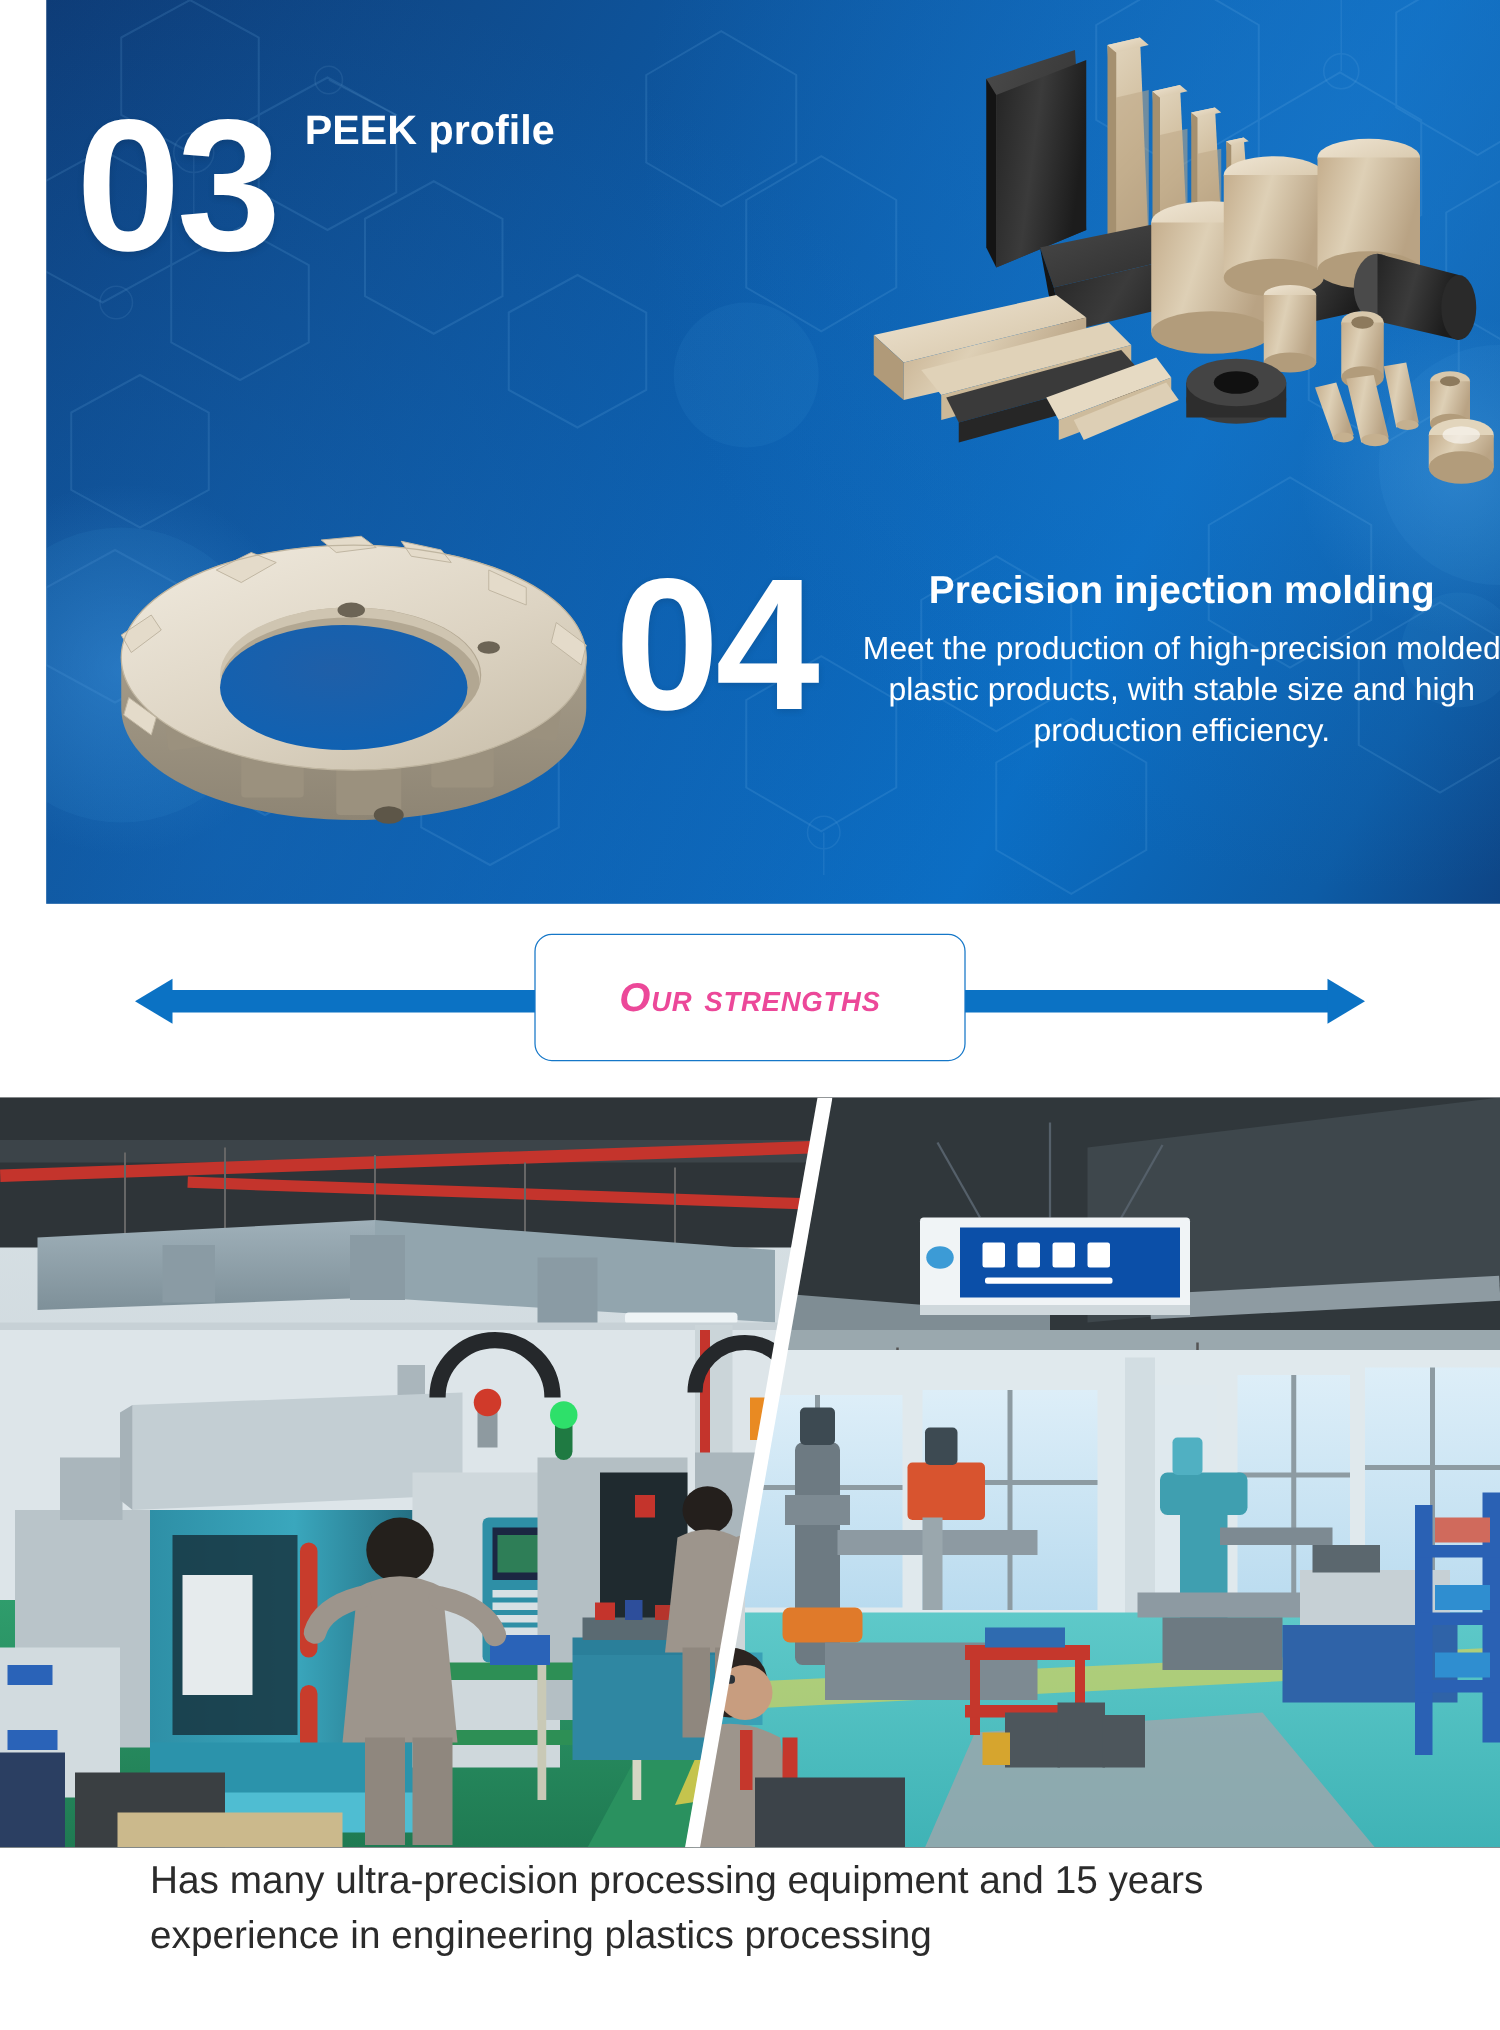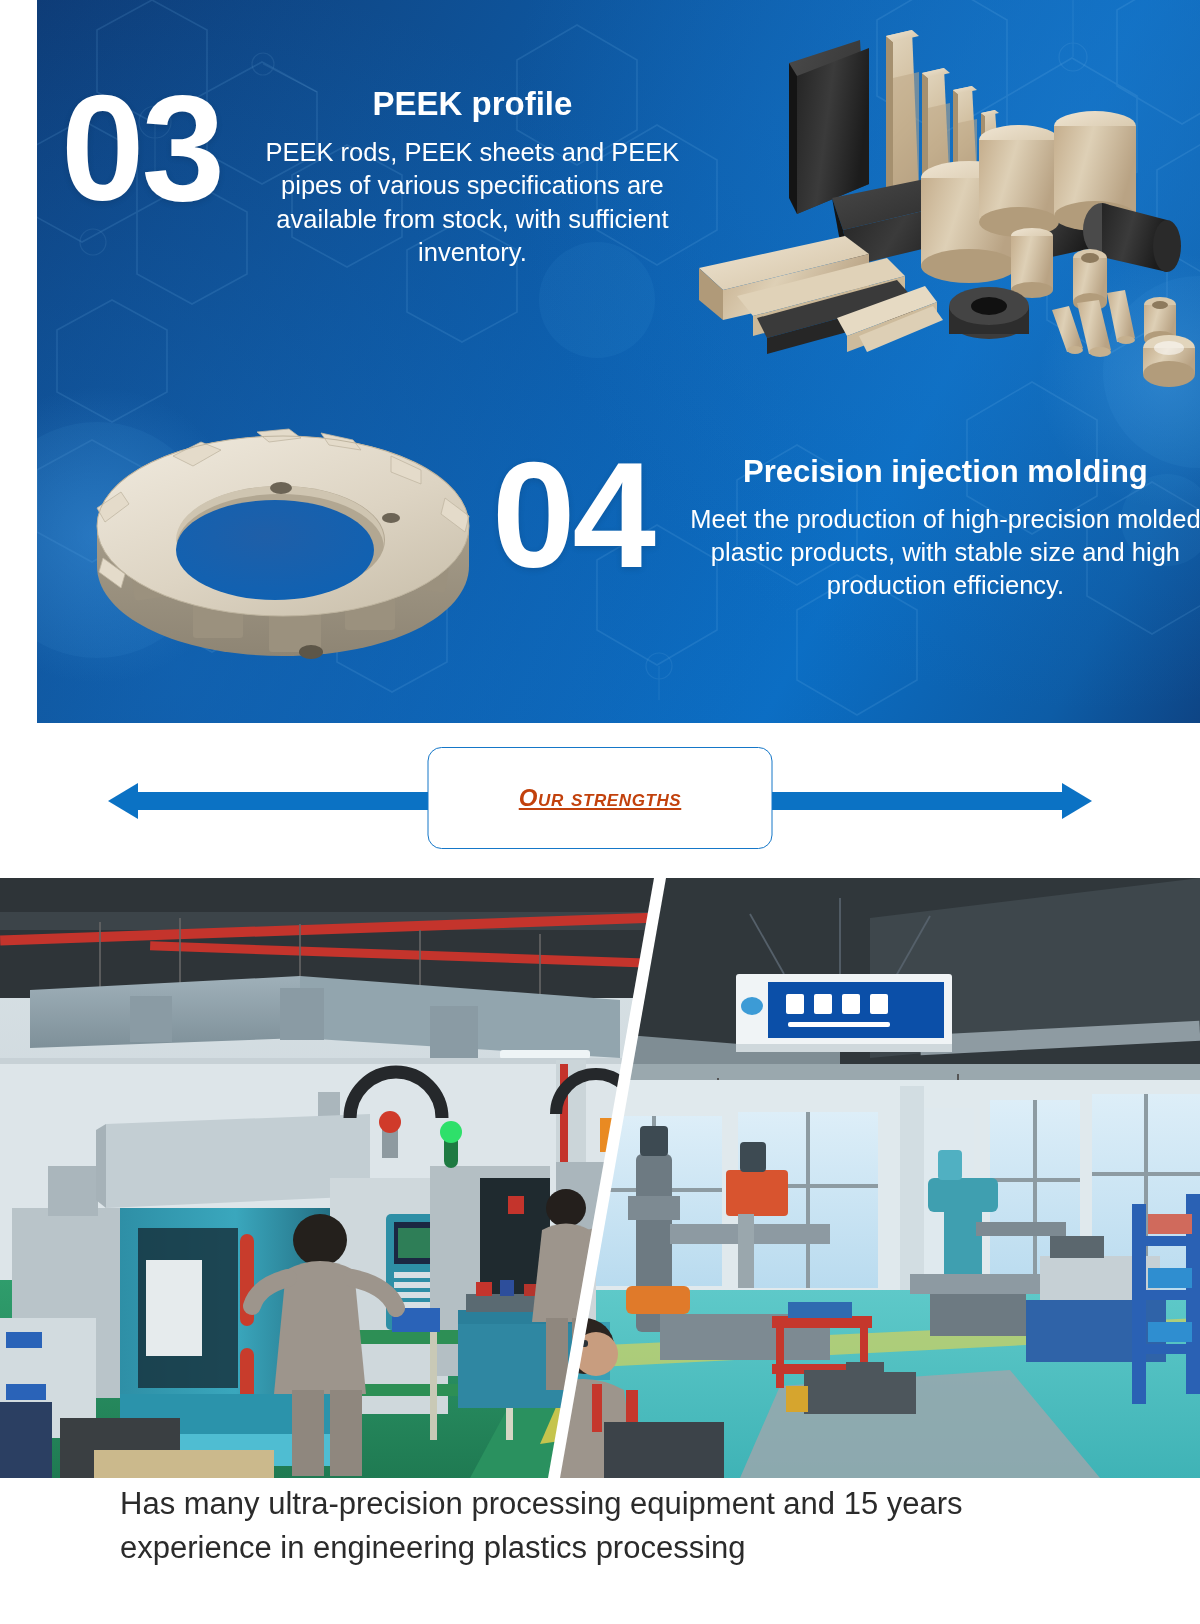--- a/index.html
+++ b/index.html
@@ -63,24 +63,23 @@
   .arrow-head { position:absolute; top:-9px; width:0; height:0; border-top:18px solid transparent; border-bottom:18px solid transparent; }
   .arrow-left  .arrow-head { left:0;  border-right:30px solid #0b72c4; }
   .arrow-right .arrow-head { right:0; border-left:30px solid #0b72c4; }
 
   .strength-box {
     position:absolute; left:50%; transform:translateX(-50%); top:24px;
     width:345px; height:102px; border:1.6px solid #1577c8; border-radius:14px;
     background:#ffffff; display:flex; align-items:center; justify-content:center;
   }
   .strength-label {
-    color:#c2410c; font-style:italic; font-weight:bold;
-    font-size:24px; font-variant:small-caps; letter-spacing:.6px;
+    color:#ec4899; font-style:italic; font-weight:bold;
+    font-size:32px; font-variant:small-caps; letter-spacing:.6px;
     white-space:nowrap;
-    text-decoration:underline;
   }
 
   
   .photos { position:absolute; left:0; top:878px; width:1200px; height:600px; overflow:hidden; background:#0d1418; }
   .photo { position:absolute; top:0; height:600px; overflow:hidden; }
   .photo-left  { left:0;   width:660px; clip-path: polygon(0 0, 660px 0, 555px 600px, 0 600px); }
   .photo-right { left:540px; width:660px; clip-path: polygon(120px 0, 660px 0, 660px 600px, 14px 600px); }
   .ph-inner { position:absolute; inset:0; }
   .photo-divider {
     position:absolute; top:0; left:540px; width:660px; height:600px; pointer-events:none;
@@ -140,21 +139,20 @@
       <circle cx="1130" cy="520" r="46"></circle>
     </g>
   </svg>
   <div class="hero-glow1"></div>
   <div class="hero-glow2"></div>
 
   <div class="blk03">
     <div class="bignum">03</div>
     <div class="blk-text">
       <div class="blk-title">PEEK profile</div>
-      <div class="blk-body">PEEK rods, PEEK sheets and PEEK pipes of various specifications are available from stock, with sufficient inventory.</div>
     </div>
   </div>
 
   <div class="prod-peek">
     <svg viewBox="0 0 540 370" width="540" height="370">
       <defs>
         <linearGradient id="tanA" x1="0" y1="0" x2="1" y2="0.3">
           <stop offset="0%" stop-color="#c5ae8d"></stop>
             <stop offset="45%" stop-color="#ded0b6"></stop>
             <stop offset="100%" stop-color="#b9a384"></stop>

